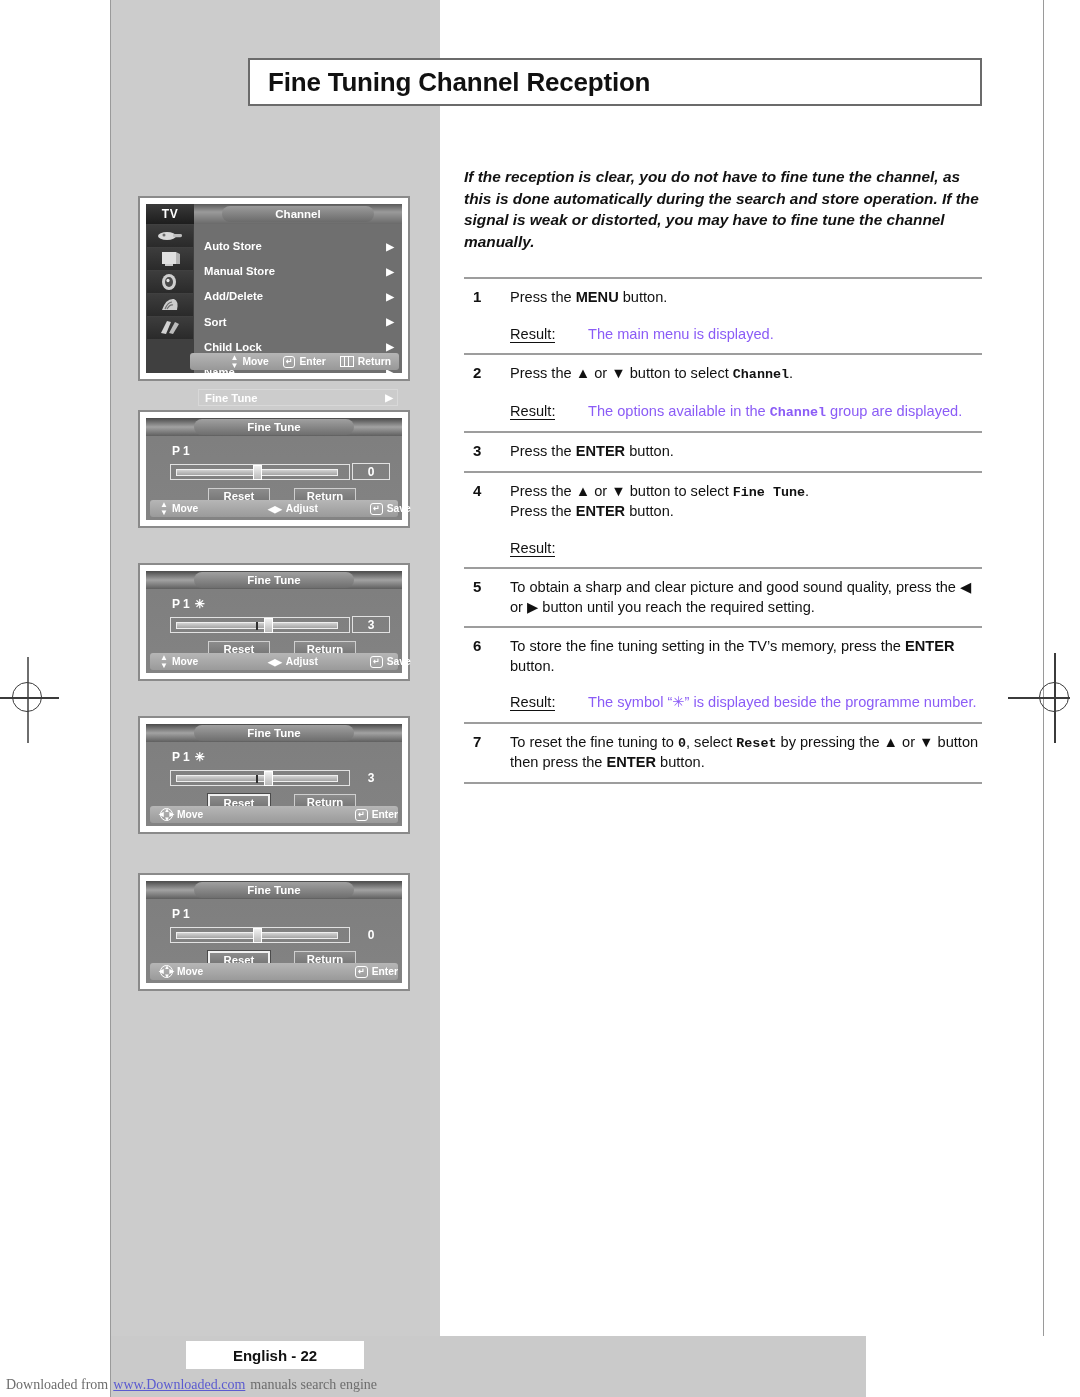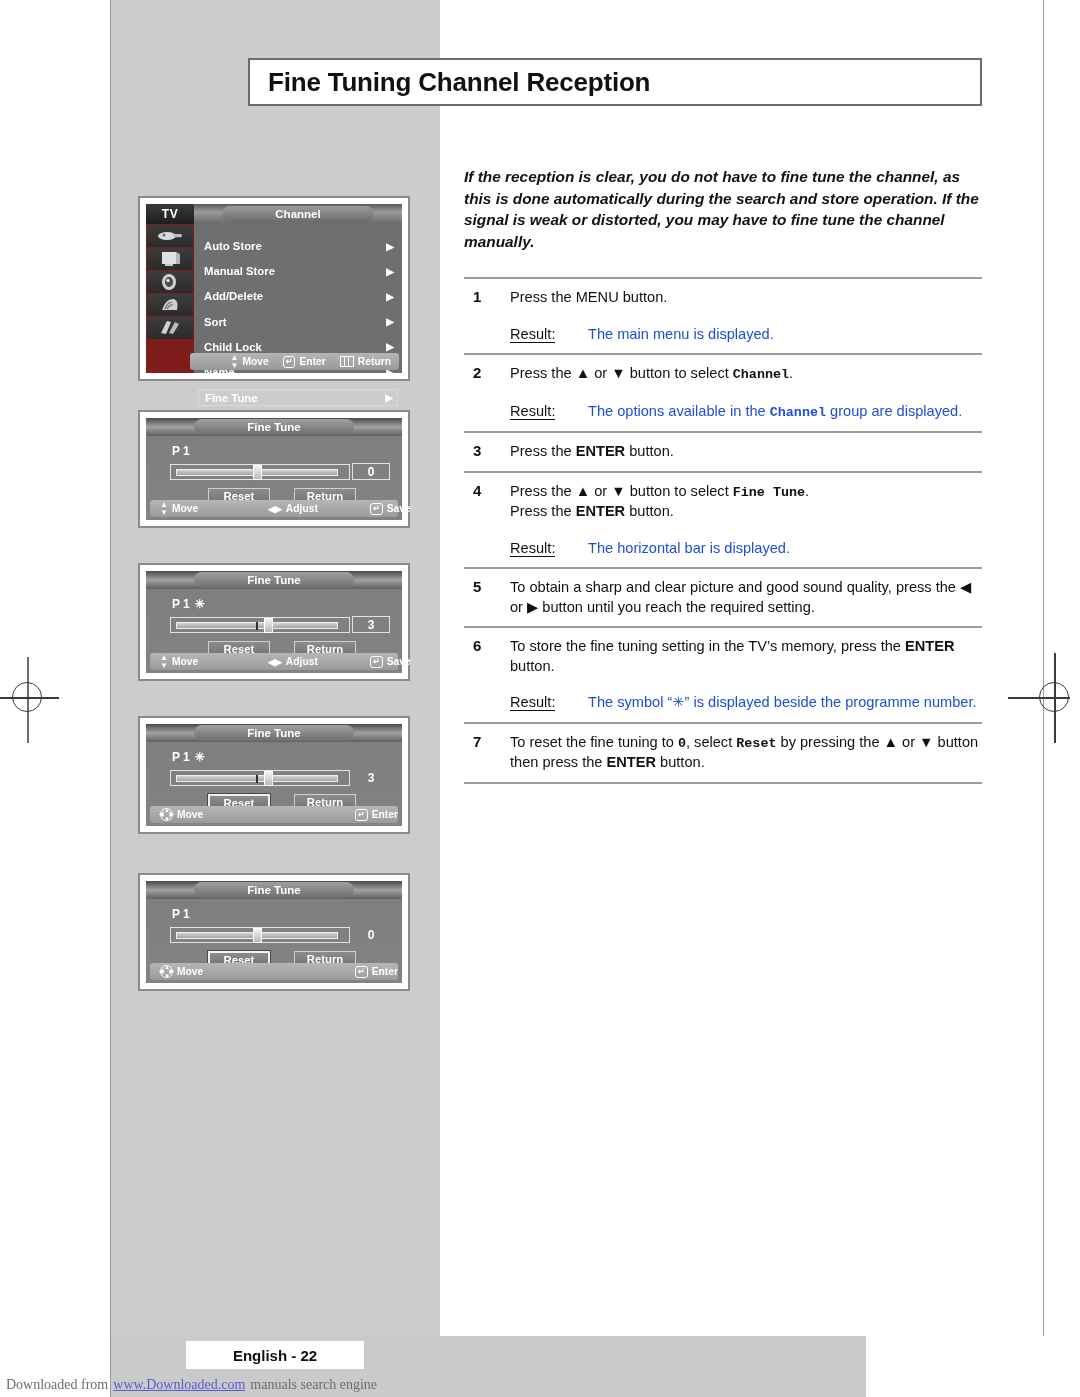--- a/index.html
+++ b/index.html
@@ -56,21 +56,21 @@
 
   
   .steps{position:absolute;left:464px;top:277px;width:518px;}
   .rule{height:2px;background:#9d9d9d;width:100%;}
   .step{display:flex;padding:9px 0 9px 0;}
   .step .num{width:46px;flex:none;font-size:15px;font-weight:bold;color:#111;padding-left:9px;box-sizing:border-box;}
   .step .body{flex:1;font-size:14.6px;color:#111;line-height:19.5px;}
   .result{display:flex;margin-top:17px;}
   .result .lbl{width:78px;flex:none;font-size:14.6px;color:#111;}
   .result .lbl span{border-bottom:1px solid #111;}
-  .result .txt{flex:1;font-size:14.6px;color:#1d4ed8;line-height:19.5px;}
+  .result .txt{flex:1;font-size:14.6px;color:#8b5cf6;line-height:19.5px;}
   .mono{font-family:"Liberation Mono", monospace;font-size:13.4px;font-weight:bold;letter-spacing:0px;}
 
   
   .osd{
     position:absolute;background:#ffffff;
     border:2px solid #8a8a8a;box-sizing:border-box;
     padding:6px;
   }
   .osd-inner{
     width:100%;height:100%;
@@ -90,21 +90,21 @@
   .return-glyph i{position:absolute;top:0;bottom:0;width:1.4px;background:#fff;}
   .pad-glyph{
     display:inline-block;width:11px;height:11px;border-radius:50%;
     border:1.4px solid #fff;position:relative;
   }
 
   
   #tvmenu{left:138px;top:196px;width:272px;height:185px;}
   .tv-left{
     position:absolute;left:0;top:0;width:48px;bottom:0;
-    background:#7f1d1d;
+    background:#404040;
   }
   .tv-label{
     position:absolute;left:0;top:0;width:48px;height:20px;
     background:linear-gradient(180deg,#3a3a3a 0%,#1d1d1d 100%);
     color:#fff;font-size:12px;font-weight:bold;text-align:center;line-height:20px;
     letter-spacing:0.5px;
   }
   .tv-icons{position:absolute;left:1px;top:21px;width:46px;}
   .tv-icon{
     height:22px;margin-bottom:1px;
@@ -249,21 +249,21 @@
     <div class="title-text">Fine Tuning Channel Reception</div>
   </div>
 
   <div class="intro">If the reception is clear, you do not have to fine tune the channel, as this is done automatically during the search and store operation. If the signal is weak or distorted, you may have to fine tune the channel manually.</div>
 
   <div class="steps" id="steps-root">
       <div class="rule"></div>
       <div class="step">
         <div class="num">1</div>
         <div class="body">
-          <div><span>Press the </span><span class="k" style="font-weight: normal; text-align: right;">MENU</span><span> button.</span></div>
+          <div><span>Press the </span><span class="k" style="font-weight: bold; text-align: right;">MENU</span><span> button.</span></div>
           <div class="result">
             <div class="lbl"><span>Result</span><span>:</span></div>
             <div class="txt">The main menu is displayed.</div>
           </div>
         </div>
       </div>
       <div class="rule"></div>
       <div class="step">
         <div class="num">2</div>
         <div class="body">
@@ -282,21 +282,20 @@
         </div>
       </div>
       <div class="rule"></div>
       <div class="step">
         <div class="num">4</div>
         <div class="body">
           <div><span>Press the ▲ or ▼ button to select </span><span class="mono">Fine Tune</span><span>.</span></div>
           <div><span>Press the </span><span style="font-weight: bold;">ENTER</span><span> button.</span></div>
           <div class="result">
             <div class="lbl"><span>Result</span><span>:</span></div>
-            <div class="txt">The horizontal bar is displayed.</div>
           </div>
         </div>
       </div>
       <div class="rule"></div>
       <div class="step">
         <div class="num">5</div>
         <div class="body">
           <div><span>To obtain a sharp and clear picture and good sound quality, press the ◀ or ▶ button until you reach the required setting.</span></div>
         </div>
       </div>

